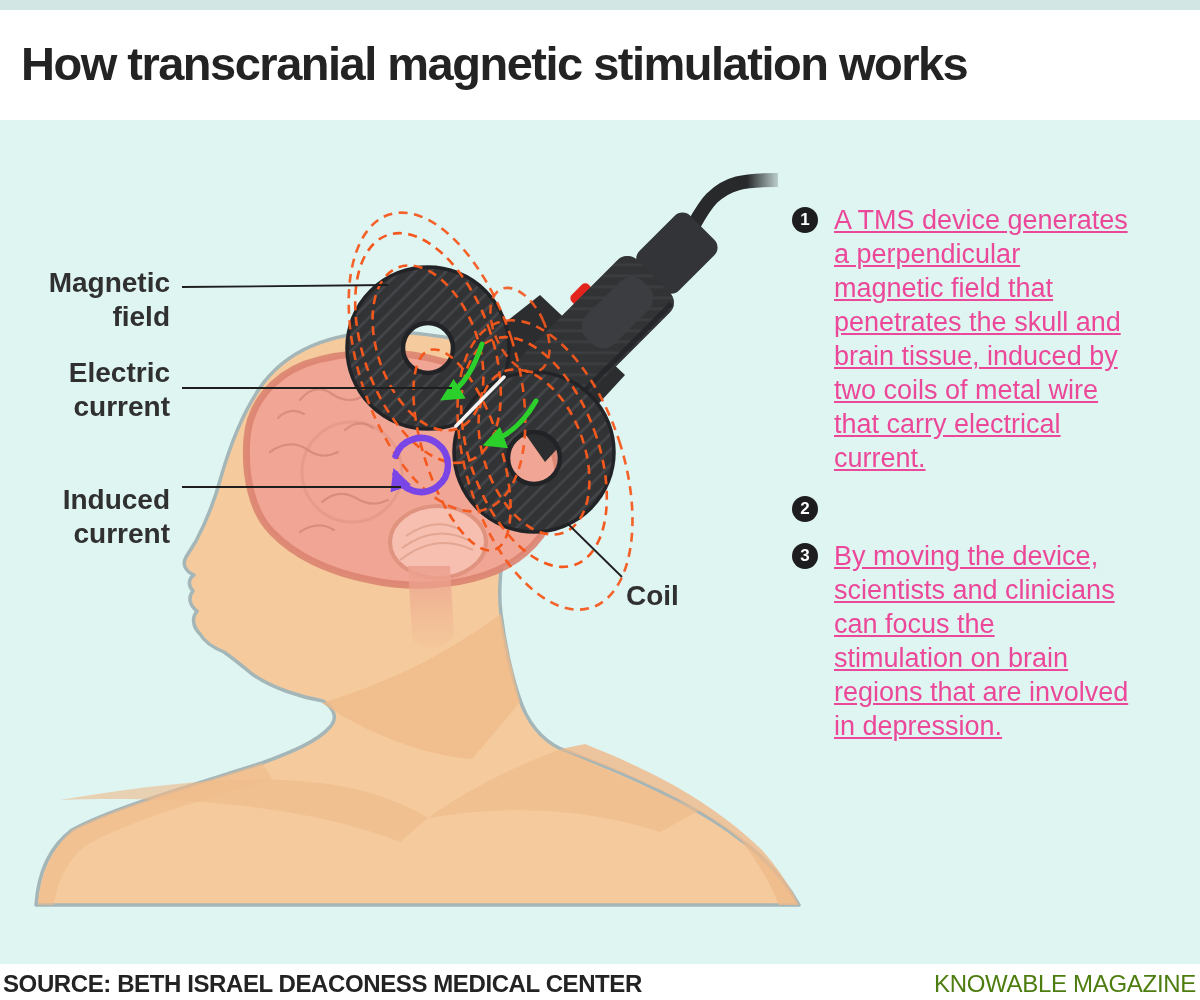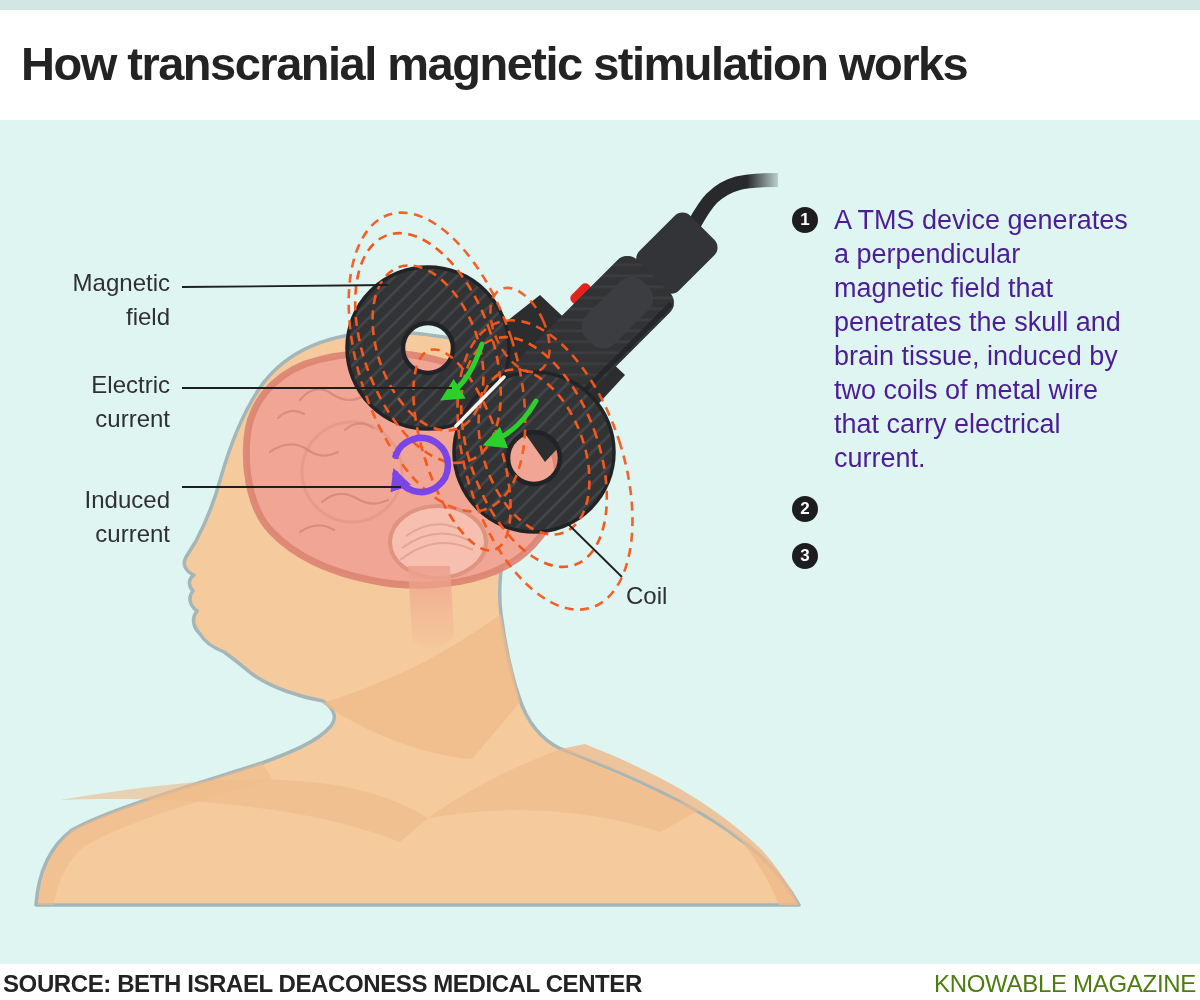--- a/index.html
+++ b/index.html
@@ -10,33 +10,33 @@
   .top-strip{position:absolute;left:0;top:0;width:1200px;height:10px;background:#d2e6e4;}
   .header{position:absolute;left:0;top:10px;width:1200px;height:110px;background:#ffffff;margin-left:16px;}
   .title{position:absolute;left:5px;top:26px;font-size:47px;font-weight:800;letter-spacing:-1.5px;color:#232323;white-space:nowrap;}
 
   
   .panel{position:absolute;left:0;top:120px;width:1200px;height:844px;background:#def5f2;}
 
   svg.illo{position:absolute;left:0;top:0;width:1200px;height:1000px;pointer-events:none;}
 
   
-  .dlabel{position:absolute;color:#303030;font-size:24px;line-height:34px;white-space:pre-line;}
+  .dlabel{position:absolute;color:#303030;font-size:28px;line-height:34px;white-space:pre-line;font-weight:bold;}
   .dlabel.right{left:20px;width:150px;text-align:right;}
   .lbl-magnetic{top:266px;}
-  .lbl-electric{top:368px;}
+  .lbl-electric{top:356px;}
   .lbl-induced{top:467px;margin-top:16px;}
   .lbl-coil{left:626px;top:579px;}
 
   
   .steps{position:absolute;left:792px;top:203px;width:400px;}
   .step{display:flex;gap:16px;margin-bottom:17px;}
   .badge{flex:0 0 auto;width:26px;height:26px;border-radius:50%;background:#1d1d1f;color:#ffffff;
          font-size:17px;font-weight:700;display:flex;align-items:center;justify-content:center;margin-top:4px;}
-  .step-text{font-size:27px;line-height:34px;color:#4c1d95;white-space:pre-line;}
+  .step-text{font-size:27px;line-height:34px;color:#ec4899;white-space:pre-line;text-decoration:underline;}
 
   
   .footer{position:absolute;left:0;top:964px;width:1200px;height:36px;background:#ffffff;
           display:flex;justify-content:space-between;align-items:flex-end;box-sizing:border-box;padding:0 4px 2px 3px;}
   .src{font-size:24px;font-weight:700;letter-spacing:-0.4px;color:#232323;}
   .credit{font-size:24px;font-weight:500;letter-spacing:-0.3px;color:#4d7c0f;}
 </style>
 </head>
 <body>
 
@@ -227,20 +227,26 @@
 brain tissue, induced by
 two coils of metal wire
 that carry electrical
 current.</div>
     </div>
     <div class="step">
       <div class="badge">2</div>
     </div>
     <div class="step">
       <div class="badge">3</div>
+      <div class="step-text">By moving the device,
+scientists and clinicians
+can focus the
+stimulation on brain
+regions that are involved
+in depression.</div>
     </div>
   </div>
 
   <div class="footer">
     <div class="src">SOURCE: BETH ISRAEL DEACONESS MEDICAL CENTER</div>
     <div class="credit">KNOWABLE MAGAZINE</div>
   </div>
 
 </div>
 

